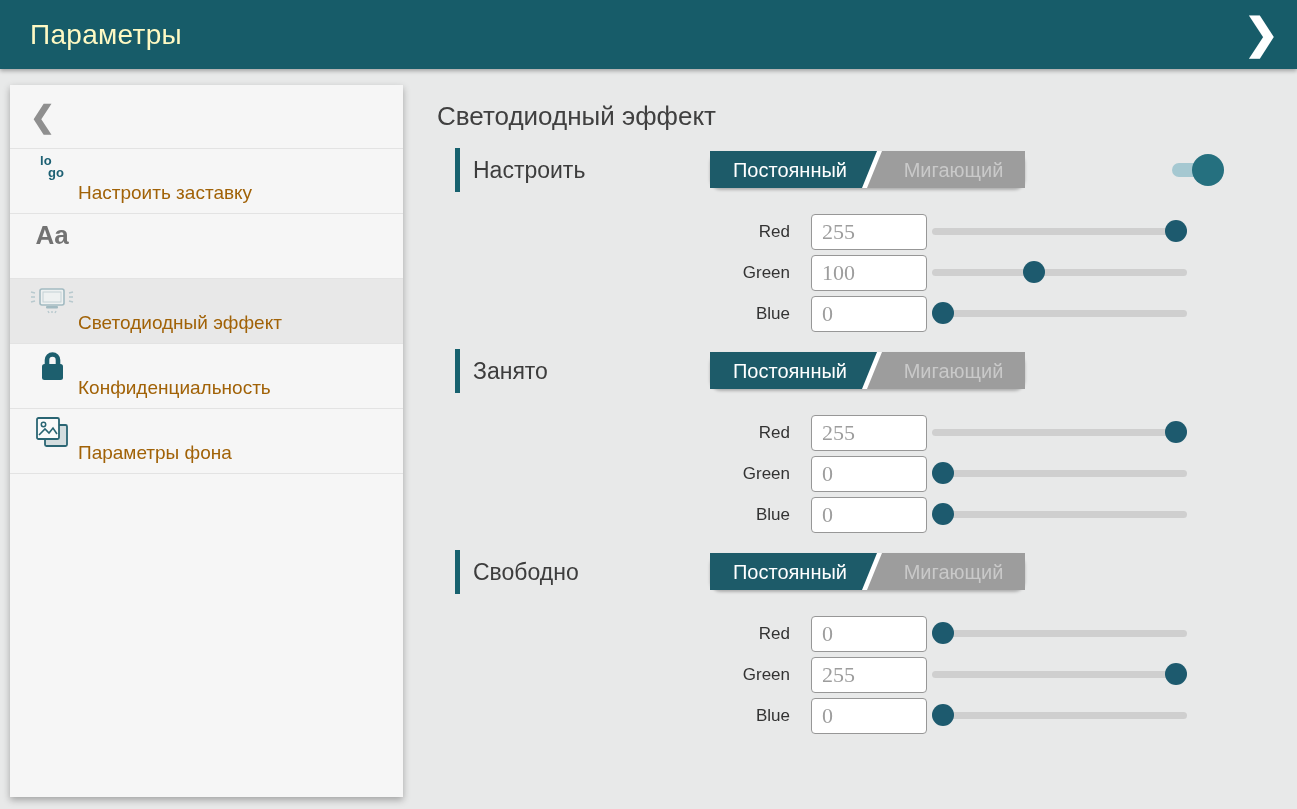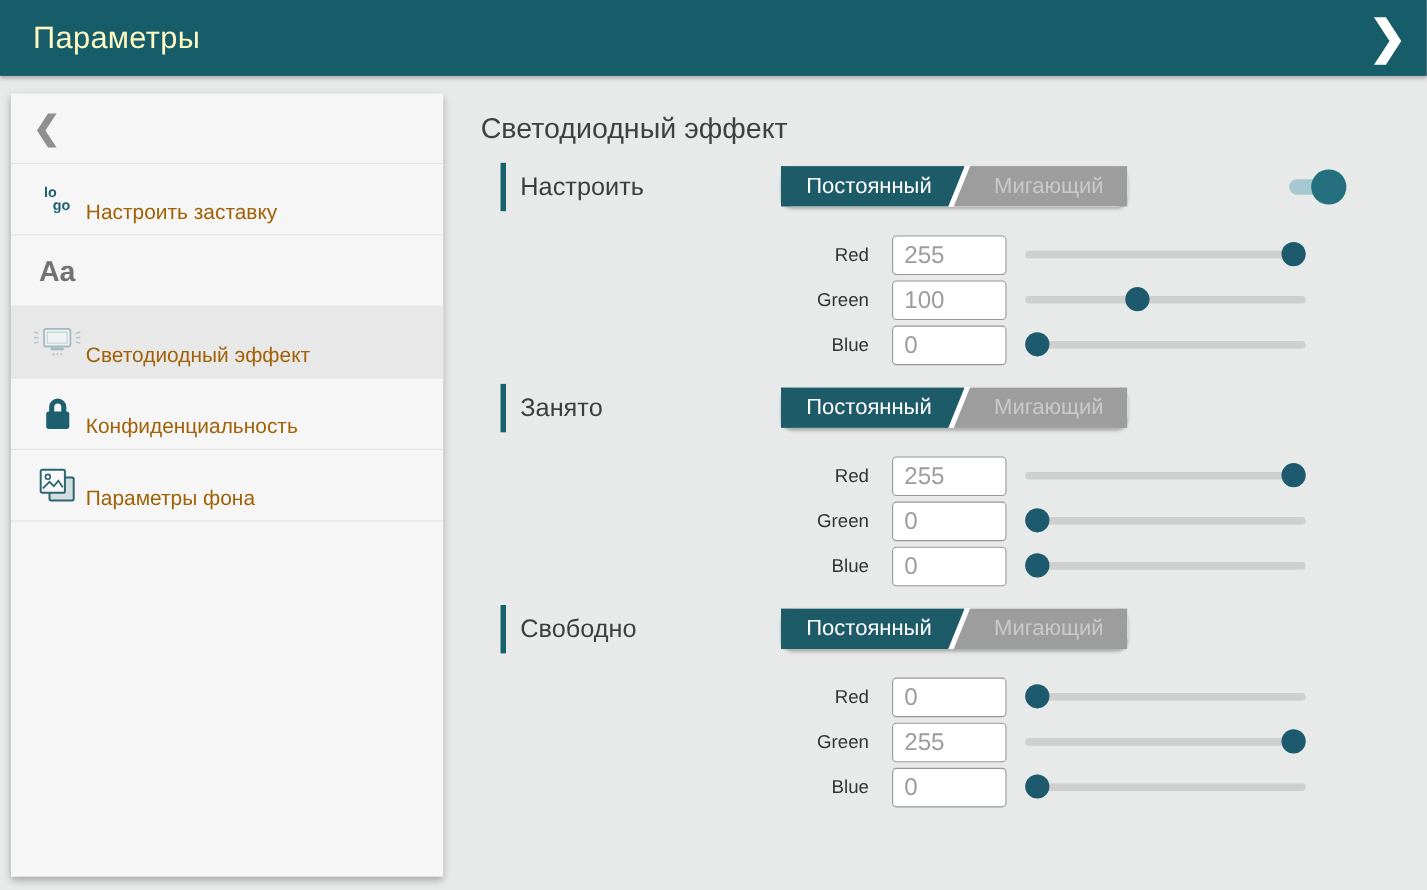--- a/index.html
+++ b/index.html
@@ -13,21 +13,21 @@
   .header-title { color:#fef9c3; font-size:28px; margin-left:30px; letter-spacing:.3px; }
   .header-collapse { position:absolute; right:18px; top:50%; transform:translateY(-52%);
     color:#fff; font-size:42px; font-weight:bold; cursor:pointer; line-height:1; }
 
   
   .sidebar { position:absolute; left:10px; top:85px; width:393px; height:712px;
     background:#f6f6f6; box-shadow:0 3px 7px rgba(0,0,0,.3); }
   .side-back { height:64px; display:flex; align-items:center; padding-left:20px;
     border-bottom:1px solid #e3e3e3; cursor:pointer; }
   .side-back-ic { color:#8f8f8f; font-size:30px; font-weight:bold; line-height:1; }
-  .nav-item { display:flex; align-items:center; min-height:65px;
+  .nav-item { display:flex; align-items:flex-start; min-height:65px;
     padding:6px 16px; border-bottom:1px solid #e3e3e3; cursor:pointer; }
   .nav-item.selected { background:#e8e8e8; }
   .nav-ic { width:52px; min-width:52px; display:flex; align-items:center;
     justify-content:center; }
   .nav-label { font-size:19px; color:#a16207; line-height:26px; max-width:272px;margin-top:25px; }
 
   .logo-ic { font-size:13px; font-weight:bold; color:#1d6073; line-height:12px; }
   .logo-ic .go { margin-left:8px; display:block; }
   .aa-ic { font-size:26px; font-weight:bold; color:#737373; }
 
@@ -61,23 +61,23 @@
   .toggle { position:absolute; left:735px; top:15px; width:46px; height:14px;
     background:#a5c8d1; border-radius:7px; cursor:pointer; }
   .toggle-knob { position:absolute; left:20px; top:-9px; width:32px; height:32px;
     border-radius:50%; background:#25707f; }
 
   
   .rows { margin-top:22px; }
   .row { position:relative; height:36px; margin-bottom:5px; }
   .ch-label { position:absolute; left:253px; width:100px; top:50%;
     transform:translateY(-50%); text-align:right; font-size:17px; color:#333; }
-  .ch-input { position:absolute; left:374px; top:0; width:104px; height:36px;
+  .ch-input { position:absolute; left:374px; top:0; width:116px; height:36px;
     background:#fff; border:1px solid #979797; border-radius:4px;
-    font-family:Liberation Sans, sans-serif;
+    font-family:Liberation Serif, serif;
     font-size:22px; color:#9d9d9d; padding-left:10px; outline:none; }
   .slider { position:absolute; left:495px; top:14px; width:255px; height:7px;
     background:#cfcfcf; border-radius:4px; cursor:pointer; }
   .thumb { position:absolute; top:-8px; width:22px; height:22px; border-radius:50%;
     background:#1d5a6e; cursor:pointer; }
 </style>
 </head>
 <body>
 
 <div class="header">

